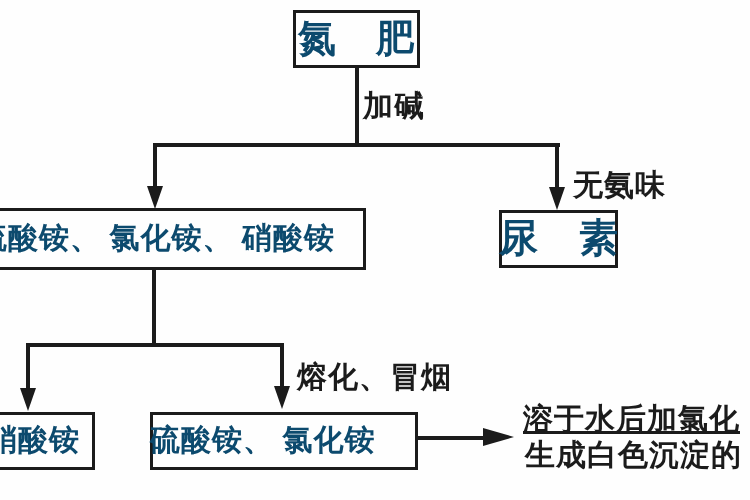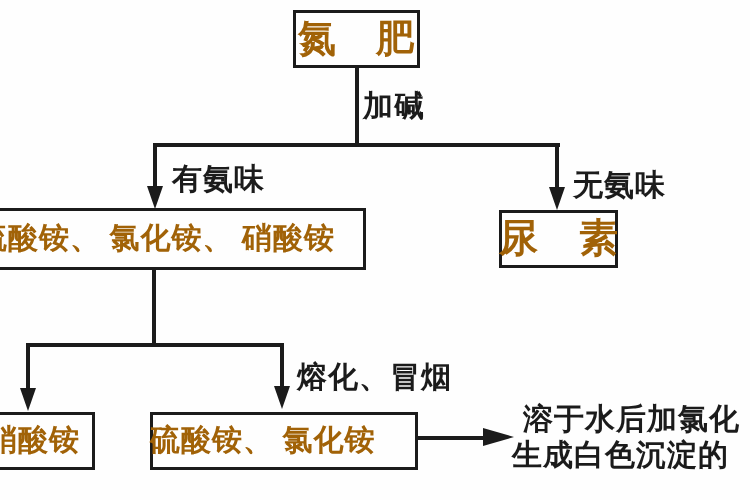--- a/index.html
+++ b/index.html
@@ -16,21 +16,21 @@
     position:absolute;
     border:3.5px solid #1b1b1b;
     box-sizing:border-box;
     background:#fefefe;
   }
   .box-text{
     position:absolute;
     white-space:nowrap;
     font-size:30px;
     letter-spacing:1px;
-    color:#a16207;
+    color:#0c4a6e;
   }
   .line{
     position:absolute;
     background:#1b1b1b;
   }
   .arrow-down{
     position:absolute;
     width:0;height:0;
     border-left:8px solid transparent;
     border-right:8px solid transparent;
@@ -65,21 +65,20 @@
   <div class="box" style="left:293px;top:10px;width:127px;height:58px;"></div>
   <div class="box-text" style="left:293px;top:10px;width:127px;height:58px;line-height:56px;font-size:38px;text-align:center;">氮　肥</div>
 
   <div class="line" style="left:355px;top:66px;width:3.5px;height:80px;"></div>
   <div class="edge-label" style="left:363px;top:86px;">加碱</div>
 
   <div class="line" style="left:153px;top:143px;width:407px;height:3.5px;"></div>
 
   <div class="line" style="left:153px;top:143px;width:3.5px;height:46px;"></div>
   <div class="arrow-down" style="left:147px;top:186px;"></div>
-  <div class="edge-label" style="left:172px;top:159px;">有氨味</div>
 
   <div class="line" style="left:555px;top:143px;width:3.5px;height:46px;"></div>
   <div class="arrow-down" style="left:549px;top:187px;"></div>
   <div class="edge-label" style="left:573px;top:165px;font-family:Liberation Serif, serif;">无氨味</div>
 
   <div class="box" style="left:-30px;top:208px;width:396px;height:62px;"></div>
   <div class="box-text" style="left:-23px;top:208px;height:62px;line-height:60px;">硫酸铵、 氯化铵、 硝酸铵</div>
 
   <div class="box" style="left:499px;top:210px;width:119px;height:58px;"></div>
   <div class="box-text" style="left:499px;top:210px;width:119px;height:58px;line-height:56px;font-size:39px;text-align:center;">尿　素</div>
@@ -97,16 +96,16 @@
 
   <div class="box" style="left:-45px;top:412px;width:140px;height:58px;"></div>
   <div class="box-text" style="left:-13px;top:412px;height:58px;line-height:56px;">硝酸铵</div>
 
   <div class="box" style="left:150px;top:412px;width:268px;height:58px;"></div>
   <div class="box-text" style="left:150px;top:412px;width:268px;height:58px;line-height:56px;text-align:left;">硫酸铵、 氯化铵</div>
 
   <div class="line" style="left:417px;top:436px;width:68px;height:3.5px;"></div>
   <div class="arrow-right" style="left:483px;top:428px;"></div>
 
-  <div class="note" style="left:523px;top:401px;">溶于水后加氯化</div>
-  <div class="note" style="left:512px;top:437px;text-align:right;">生成白色沉淀的</div>
+  <div class="note" style="left:523px;top:401px;text-decoration:underline;">溶于水后加氯化</div>
+  <div class="note" style="left:525px;top:437px;text-align:right;">生成白色沉淀的</div>
 
 </div>
 
 </body></html>

